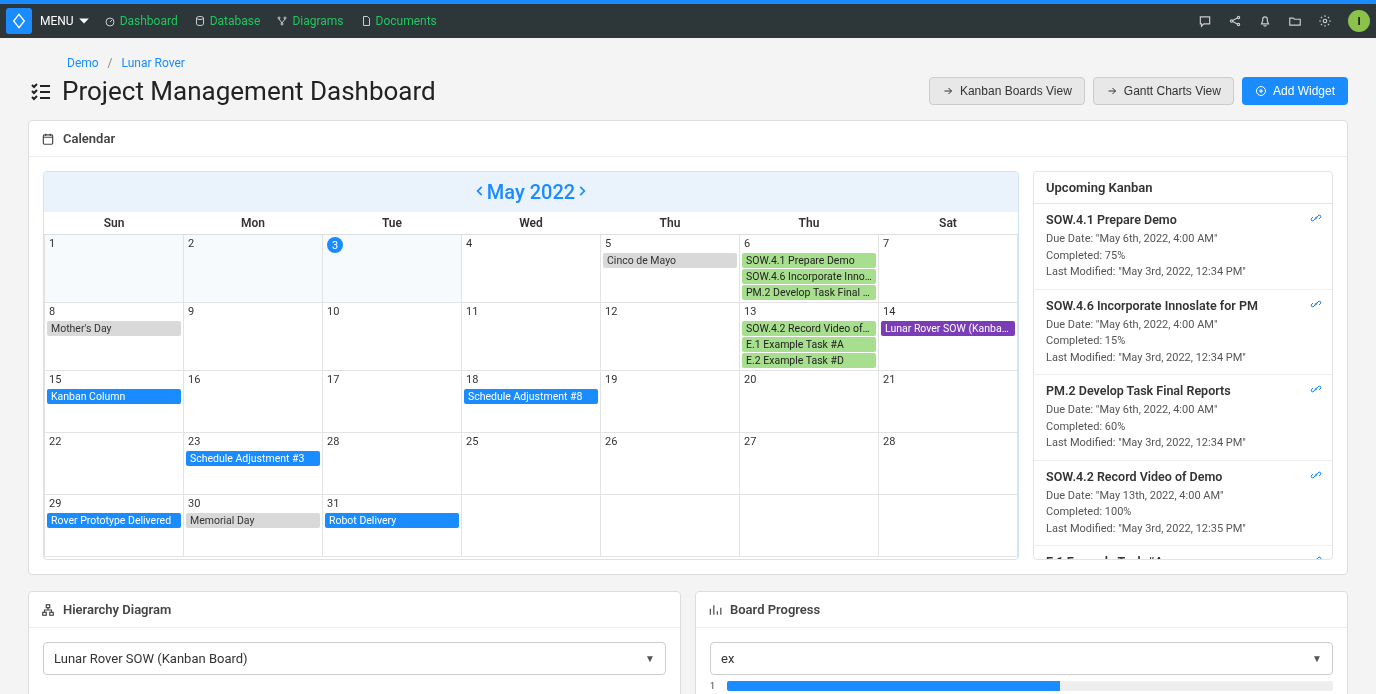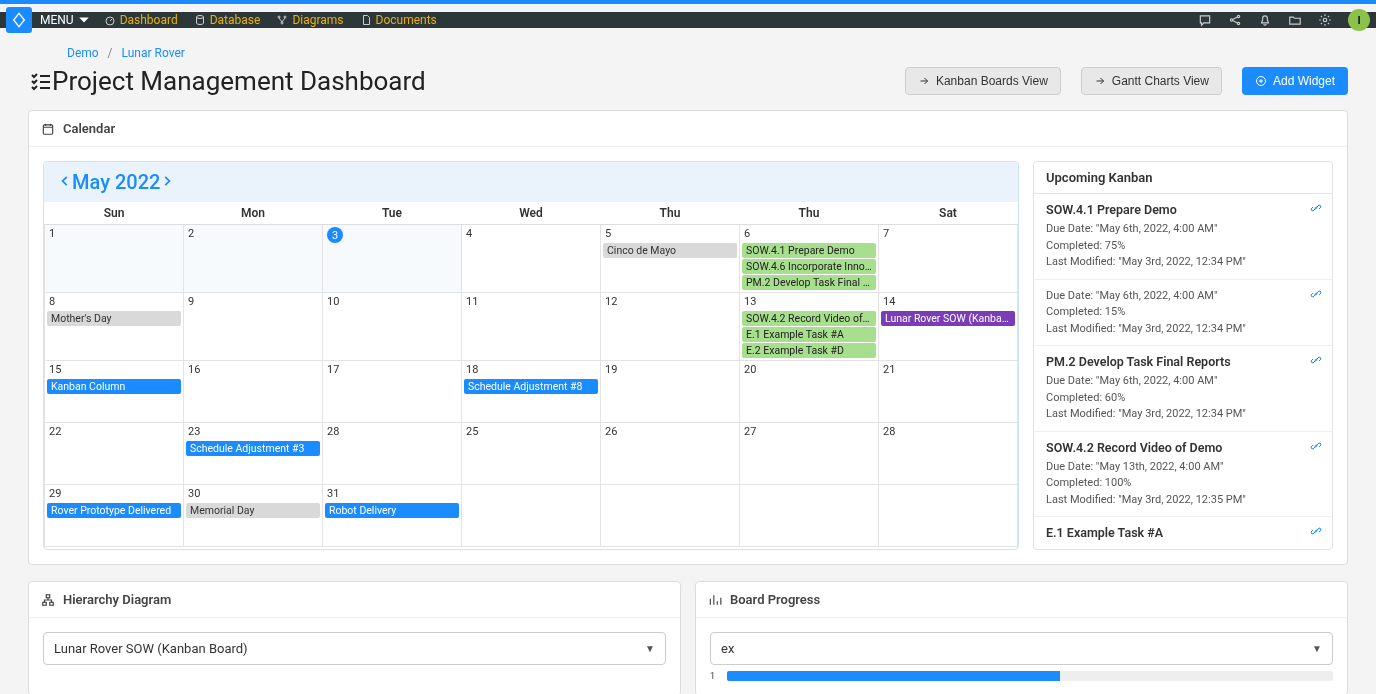--- a/index.html
+++ b/index.html
@@ -1,50 +1,50 @@
 <!DOCTYPE html>
 <html><head>
 <meta charset="utf-8">
 <style>
 * { margin: 0; padding: 0; box-sizing: border-box; }
 body { font-family: -apple-system, BlinkMacSystemFont, "Segoe UI", Roboto, Arial, sans-serif; font-size: 13px; background: #f4f4f4; color: #333; }
 
 
 .topbar { height: 4px; background: #1a8cff; }
-.navbar { height: 16px; background: #2d3639; color: #ccc; display: flex; align-items: center; padding: 0 6px; margin-top: 8px; }
+.navbar { height: 34px; background: #2d3639; color: #ccc; display: flex; align-items: center; padding: 0 6px; }
 .nav-logo { width: 26px; height: 26px; background: #1a8cff; border-radius: 3px; display: flex; align-items: center; justify-content: center; margin-right: 8px; }
 .nav-logo svg { width: 16px; height: 16px; }
 .nav-menu-btn { color: #fff; font-size: 12px; margin-right: 14px; display: flex; align-items: center; gap: 4px; cursor: pointer; }
-.nav-link { color: #eab308; font-size: 12px; margin-right: 16px; display: flex; align-items: center; gap: 4px; cursor: pointer; }
+.nav-link { color: #22c55e; font-size: 12px; margin-right: 16px; display: flex; align-items: center; gap: 4px; cursor: pointer; }
 .nav-link svg, .nav-menu-btn svg { width: 12px; height: 12px; }
 .nav-right { margin-left: auto; display: flex; align-items: center; gap: 16px; }
 .nav-right svg { width: 14px; height: 14px; stroke: #ccc; fill: none; cursor: pointer; }
 .avatar { width: 22px; height: 22px; border-radius: 50%; background: #8bc34a; color: #102; display: flex; align-items: center; justify-content: center; font-size: 11px; font-weight: 600; cursor: pointer; }
 
 .page { padding: 18px 28px; }
 .breadcrumb { font-size: 12px; color: #1a8cff; margin-bottom: 6px; margin-left: 39px; }
 .breadcrumb .sep { color: #888; margin: 0 6px; }
 .page-header { display: flex; align-items: center; justify-content: space-between; margin-bottom: 14px; }
-.page-title-wrap { display: flex; align-items: center; gap: 0; text-align: right; }
+.page-title-wrap { display: flex; align-items: center; gap: 10px; text-align: right; }
 .page-title-wrap svg { width: 24px; height: 24px; }
 .page-title { font-size: 26px; font-weight: 400; color: #222; }
-.btn-group { display: flex; gap: 20px; }
+.btn-group { display: flex; gap: 8px; }
 .btn { padding: 6px 12px; border-radius: 4px; font-size: 12px; cursor: pointer; display: inline-flex; align-items: center; gap: 6px; border: 1px solid transparent; }
 .btn-light { background: #e8e8e8; border-color: #ccc; color: #333; }
 .btn-primary { background: #1a8cff; color: #fff; }
 .btn svg { width: 12px; height: 12px; }
 
 .panel { background: #fff; border: 1px solid #ddd; border-radius: 4px; margin-bottom: 16px; }
 .panel-header { padding: 10px 12px; border-bottom: 1px solid #eee; display: flex; align-items: center; gap: 8px; font-size: 13px; font-weight: 600; color: #444; }
 .panel-header svg { width: 14px; height: 14px; }
 .panel-body { padding: 14px; }
 
 .cal-wrap { display: flex; gap: 14px; }
 .cal-main { flex: 1; border: 1px solid #cfe3f5; border-radius: 4px; overflow: hidden; }
-.cal-title-row { display: flex; align-items: center; justify-content: flex-start; background: #eaf3fb; padding: 8px 14px; }
+.cal-title-row { display: flex; align-items: center; justify-content: center; background: #eaf3fb; padding: 8px 14px; }
 .cal-title { font-size: 20px; color: #1a8cff; font-weight: 500; }
 .chev { cursor: pointer; color: #1a8cff; }
 .chev svg { width: 14px; height: 14px; }
 .cal-grid { width: 100%; border-collapse: collapse; table-layout: fixed; padding-left: 36px; }
 .cal-grid th { background: #fff; border-bottom: 1px solid #ddd; padding: 4px; font-size: 12px; font-weight: 600; color: #333; }
 .cal-grid td { border: 1px solid #e3e3e3; vertical-align: top; height: 62px; padding: 0; position: relative; }
 .cal-grid td.past { background: #f7fafc; }
 .daynum { position: absolute; top: 2px; left: 4px; font-size: 11px; color: #333; }
 .daynum.today { background: #1a8cff; color: #fff; border-radius: 50%; width: 16px; height: 16px; display: flex; align-items: center; justify-content: center; }
 .evts { margin-top: 18px; padding: 0 2px 2px 2px; display: flex; flex-direction: column; gap: 1px; }
@@ -363,20 +363,21 @@
                   </svg></span>
                 <div class="up-title">SOW.4.1 Prepare Demo</div>
                 <div class="up-meta">Due Date: "May 6th, 2022, 4:00 AM"</div>
                 <div class="up-meta">Completed: 75%</div>
                 <div class="up-meta">Last Modified: "May 3rd, 2022, 12:34 PM"</div>
               </div>
               <div class="up-item">
                 <span class="link"><svg viewBox="0 0 24 24" fill="none" stroke="#1a8cff" stroke-width="2">
                     <path d="M10 14 A4 4 0 0 1 14 10 L18 6 A4 4 0 0 1 22 10 L18 14 M14 10 A4 4 0 0 1 10 14 L6 18 A4 4 0 0 1 2 14 L6 10"></path>
                   </svg></span>
+                <div class="up-title">SOW.4.6 Incorporate Innoslate for PM</div>
                 <div class="up-meta">Due Date: "May 6th, 2022, 4:00 AM"</div>
                 <div class="up-meta">Completed: 15%</div>
                 <div class="up-meta">Last Modified: "May 3rd, 2022, 12:34 PM"</div>
               </div>
               <div class="up-item">
                 <span class="link"><svg viewBox="0 0 24 24" fill="none" stroke="#1a8cff" stroke-width="2">
                     <path d="M10 14 A4 4 0 0 1 14 10 L18 6 A4 4 0 0 1 22 10 L18 14 M14 10 A4 4 0 0 1 10 14 L6 18 A4 4 0 0 1 2 14 L6 10"></path>
                   </svg></span>
                 <div class="up-title">PM.2 Develop Task Final Reports</div>
                 <div class="up-meta">Due Date: "May 6th, 2022, 4:00 AM"</div>

